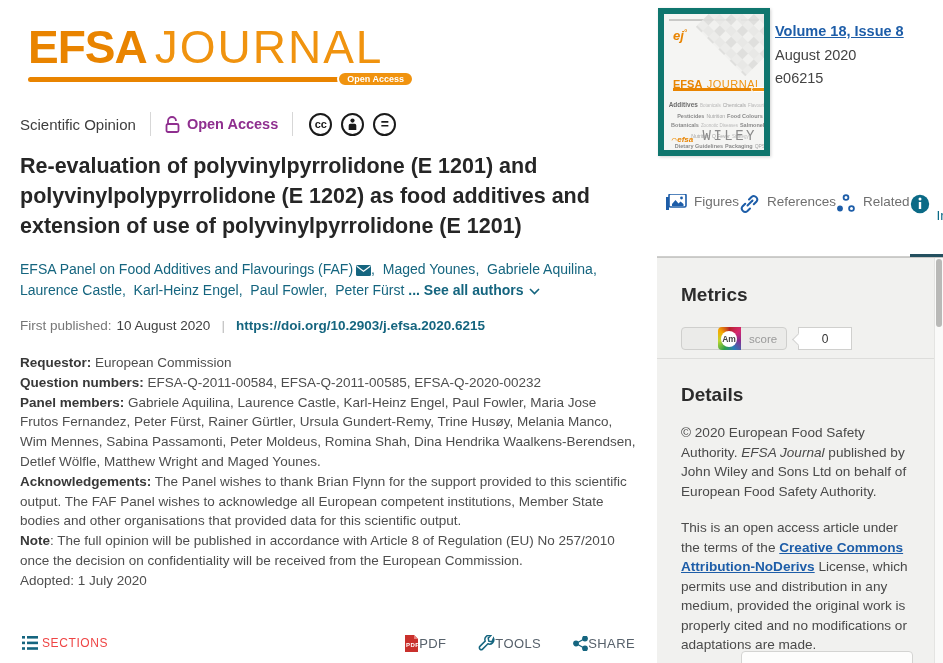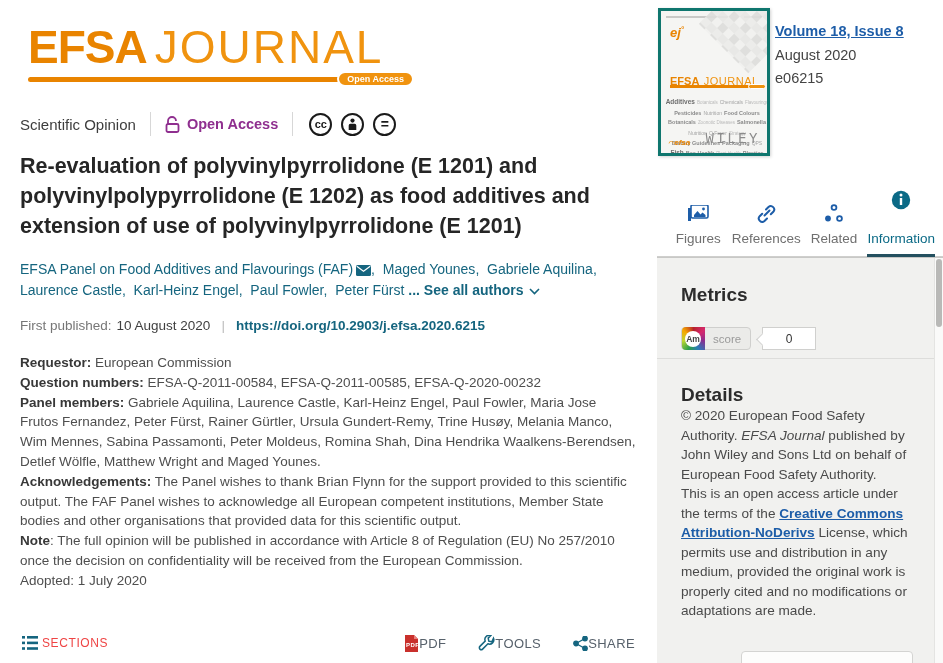--- a/index.html
+++ b/index.html
@@ -50,21 +50,21 @@
     color:#ef4444; cursor:pointer; }
   .right-actions { margin-left:auto; display:flex; align-items:center; gap:32px; }
   .action-item { display:flex; align-items:center; font-size:13px; letter-spacing:.4px;
     color:#57616b; cursor:pointer; }
   .icon-teal { color:#15657f; }
 
   
   .sidebar { position:absolute; left:657px; top:0; width:286px; height:663px; }
 
   .cover { position:absolute; left:1px; top:8px; width:112px; height:148px; background:#f5f5f3;
-    border:3px solid #0f766e; box-shadow:1px 1px 3px rgba(0,0,0,.18); overflow:hidden; cursor:pointer; }
+    border:6px solid #0f766e; box-shadow:1px 1px 3px rgba(0,0,0,.18); overflow:hidden; cursor:pointer; }
   .cover-topline { position:absolute; left:5px; top:5px; width:62px; height:2px; background:#c9c9c7; }
   .cover-topline2 { position:absolute; right:5px; top:5px; width:18px; height:2px; background:#c9c9c7; }
   .diamonds { position:absolute; right:-12px; top:-12px; width:70px; height:58px;
     transform:rotate(45deg);
     background:conic-gradient(from 0deg, #e6e6e4 25%, #f1f1ef 0 50%, #dddddb 0 75%, #ebebe9 0);
     background-size:16px 16px; opacity:.9; }
   .ej-logo { position:absolute; left:9px; top:14px; color:#e98400; font-size:13px; font-weight:700;
     font-style:italic; }
   .ej-logo:after { content:"°"; font-size:8px; vertical-align:super; }
   .cover-title { position:absolute; left:9px; top:60px; white-space:nowrap; }
@@ -85,48 +85,48 @@
   .efsa-mini:before { content:"◠"; color:#f0930f; font-size:6px; margin-right:1px; }
   .wiley-mini { color:#8b8b8b; font-size:14px; letter-spacing:2.5px;
     font-family:Liberation Mono, monospace;text-align:center; }
 
   .issue-info { position:absolute; left:118px; top:22px; }
   .volume-link { font-size:14.5px; font-weight:700; color:#1d5da8; text-decoration:underline; cursor:pointer; }
   .issue-date, .issue-no { font-size:14.5px; color:#444; margin-top:7px; }
 
   .tabs { position:absolute; left:0; top:194px; width:286px; height:63px;
     border-bottom:1px solid #cfcfcd; display:flex; padding:0 8px; }
-  .tab { flex:1; display:flex; flex-direction:column; align-items:center; justify-content:flex-end;
+  .tab { flex:1; display:flex; justify-content:flex-end;
     gap:7px; padding-bottom:10px; position:relative; cursor:pointer; color:#1d5da8; }
   .tab .tab-label { font-size:13.5px; color:#6f6f6f; }
   .tab.active .tab-label { color:#0b6a86;margin-top:14px; }
   .tab.active:after { content:""; position:absolute; left:0; right:0; bottom:-2px; height:4px;
     background:#24505f; }
 
   .info-panel { position:absolute; left:0; top:257px; width:286px; height:406px;
     background:#f1f1ef; border-top:1px solid #c8c8c6; padding:26px 24px 0; }
   .panel-h { font-size:19px; font-weight:700; color:#2c2c2c; }
   .altmetric { display:flex; align-items:center; margin-top:21px; }
   .am-pill { display:flex; align-items:center; height:23px; border:1px solid #cfcfcd;
     border-radius:4px; background:#ebebe9; padding-right:9px; cursor:pointer; }
   .am-donut { width:23px; height:23px; border-radius:4px 0 0 4px; position:relative; overflow:hidden;
-    background:conic-gradient(#b5232a, #d6286e, #8a2c8f, #2b7bb9, #2da04b, #bfd730, #f6a800, #b5232a); }
+    background:conic-gradient(#b5232a, #d6286e, #8a2c8f, #2b7bb9, #2da04b, #bfd730, #f6a800, #b5232a);margin-left:36px; }
   .am-core { position:absolute; left:3px; top:3.5px; width:16px; height:16px; border-radius:50%;
     background:#fff; display:flex; align-items:center; justify-content:center;
     font-size:8.5px; font-weight:700; color:#444; }
   .am-score-label { font-size:11.5px; color:#9a9a9a; margin-left:8px; }
   .score-box { position:relative; margin-left:11px; width:54px; height:23px; background:#fff;
     border:1px solid #d0d0ce; display:flex; align-items:center; justify-content:center;
     font-size:12px; color:#333; }
   .score-box:before { content:""; position:absolute; left:-5px; top:7px; width:8px; height:8px;
     background:#fff; border-left:1px solid #d0d0ce; border-bottom:1px solid #d0d0ce;
     transform:rotate(45deg); }
   .panel-divider { position:absolute; left:0; top:100px; width:286px; height:1px; background:#dddddb; }
   .details-h { margin-top:34px; }
-  .details-p { font-size:13.6px; line-height:19.5px; color:#4a4a4a; width:238px; }
+  .details-p { font-size:13.6px; line-height:19.5px; color:#4a4a4a; margin-top:17px; width:238px; }
   .details-p .it { font-style:italic; }
   .cc-link { color:#1d5da8; font-weight:700; text-decoration:underline; cursor:pointer; }
   .partial-box { position:absolute; left:84px; bottom:-2px; width:172px; height:14px; background:#fdfdfc;
     border:1px solid #d4d4d2; border-radius:4px 4px 0 0; }
   .panel-scroll { position:absolute; right:0; top:0; width:9px; height:406px; background:#fafaf9;
     border-left:1px solid #e4e4e2; }
   .panel-thumb { position:absolute; left:1px; top:1px; width:6px; height:68px; background:#b9b9b7;
     border-radius:3px; }
 
   svg { display:block; flex-shrink:0; }

